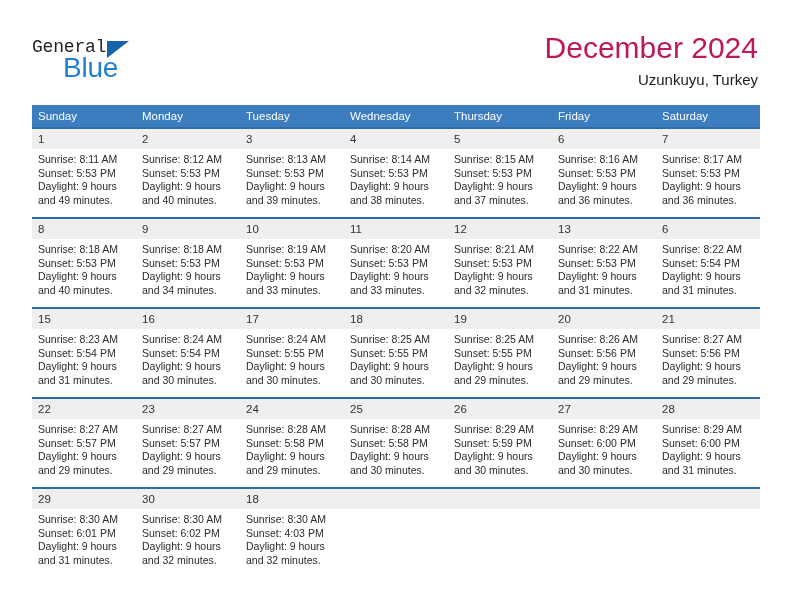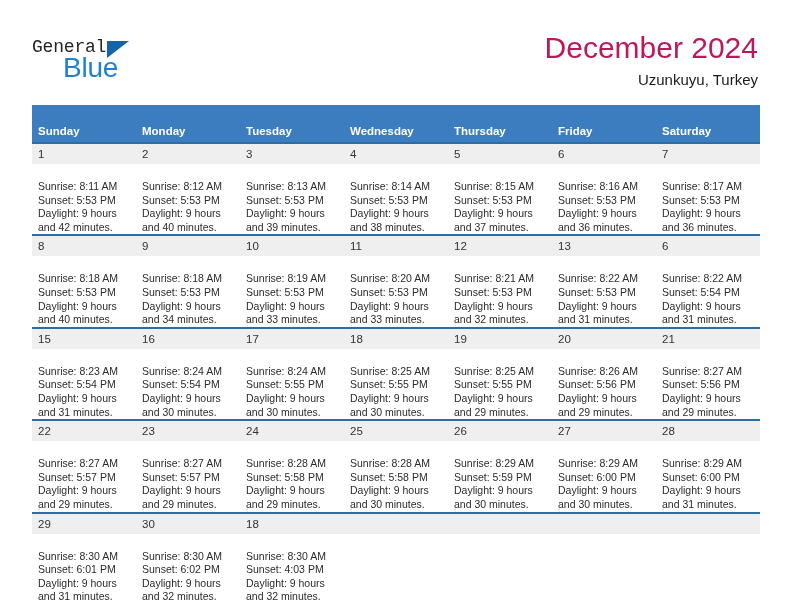--- a/index.html
+++ b/index.html
@@ -92,23 +92,23 @@
     left: 32px;
     top: 105px;
     width: 728px;
     border-collapse: collapse;
     table-layout: fixed;
   }
   .calendar th {
     background: #3c7dbf;
     color: #ffffff;
     font-size: 11.5px;
-    font-weight: bold;
+    font-weight: normal;
     text-align: left;
-    padding: 20px 0 5px 6px;
+    padding: 5px 0 5px 6px;
     height: 10px;
     border: none;
   }
   .calendar td {
     vertical-align: top;
     padding: 0;
     border: none;
     border-top: 2px solid #2e6da4;
     height: 88px;
     width: 104px;
@@ -123,21 +123,20 @@
   }
   .daynum.empty {
     background: #efefef;
     color: transparent;
   }
   .info {
     padding: 4px 5px 0 6px;
     font-size: 10.5px;
     line-height: 13.6px;
     color: #2b2b2b;
-    margin-top: 12px;
   }
   .info div {
     white-space: nowrap;
   }
   .cell-empty .info { visibility: hidden; }
 </style>
 </head>
 <body>
 
 <div class="page">
@@ -170,21 +169,21 @@
         </tr>
     </thead>
     <tbody id="calendar-body">
         <tr>
           <td class="daycell">
             <div class="daynum">1</div>
             <div class="info">
               <div>Sunrise: 8:11 AM</div>
               <div>Sunset: 5:53 PM</div>
               <div>Daylight: 9 hours</div>
-              <div>and 42 minutes.</div>
+              <div>and 49 minutes.</div>
             </div>
           </td>
           <td class="daycell">
             <div class="daynum">2</div>
             <div class="info">
               <div>Sunrise: 8:12 AM</div>
               <div>Sunset: 5:53 PM</div>
               <div>Daylight: 9 hours</div>
               <div>and 40 minutes.</div>
             </div>

